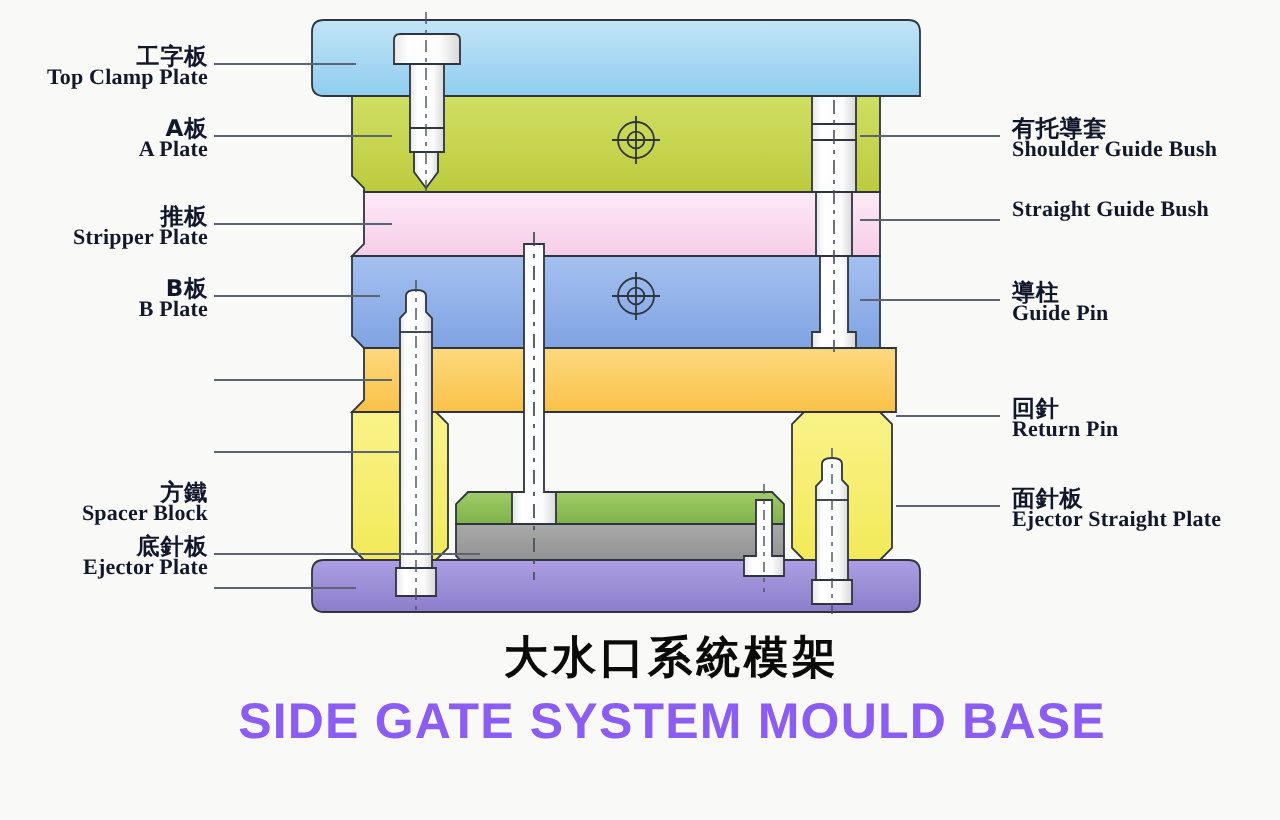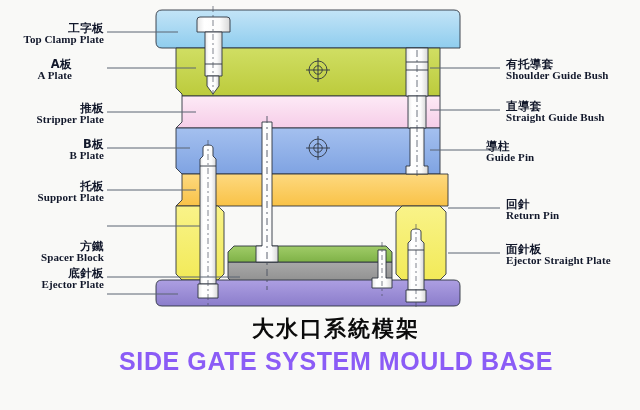--- a/index.html
+++ b/index.html
@@ -172,54 +172,49 @@
       <line x1="430" y1="150" x2="500" y2="150"></line>
       <line x1="448" y1="208" x2="500" y2="208"></line>
       <line x1="448" y1="253" x2="500" y2="253"></line>
     </g>
   </svg>
 
   <div class="lbl" style="right:536px;top:22px;">
     <span class="cn">工字板</span>
     <span class="en">Top Clamp Plate</span>
   </div>
-  <div class="lbl" style="right:568px;top:58px;">
+  <div class="lbl" style="right:536px;top:58px;">
     <span class="cn">A板</span>
     <span class="en">A Plate</span>
   </div>
   <div class="lbl" style="right:536px;top:102px;">
     <span class="cn">推板</span>
     <span class="en">Stripper Plate</span>
   </div>
   <div class="lbl" style="right:536px;top:138px;">
     <span class="cn">B板</span>
     <span class="en">B Plate</span>
   </div>
-  <div class="lbl" style="right:536px;top:180px;">
-    <span class="cn">托板</span>
-    <span class="en">Support Plate</span>
-  </div>
   <div class="lbl" style="right:536px;top:216px;margin-top:24px;">
     <span class="cn">方鐵</span>
     <span class="en">Spacer Block</span>
   </div>
   <div class="lbl" style="right:536px;top:267px;">
     <span class="cn">底針板</span>
     <span class="en">Ejector Plate</span>
   </div>
 
   <div class="lbl right" style="left:506px;top:58px;">
     <span class="cn">有托導套</span>
     <span class="en">Shoulder Guide Bush</span>
   </div>
   <div class="lbl right" style="left:506px;top:100px;">
-    <span class="cn">直導套</span>
     <span class="en">Straight Guide Bush</span>
   </div>
-  <div class="lbl right" style="left:486px;top:140px;">
+  <div class="lbl right" style="left:506px;top:140px;">
     <span class="cn">導柱</span>
     <span class="en">Guide Pin</span>
   </div>
   <div class="lbl right" style="left:506px;top:198px;">
     <span class="cn">回針</span>
     <span class="en">Return Pin</span>
   </div>
   <div class="lbl right" style="left:506px;top:243px;">
     <span class="cn">面針板</span>
     <span class="en">Ejector Straight Plate</span>

